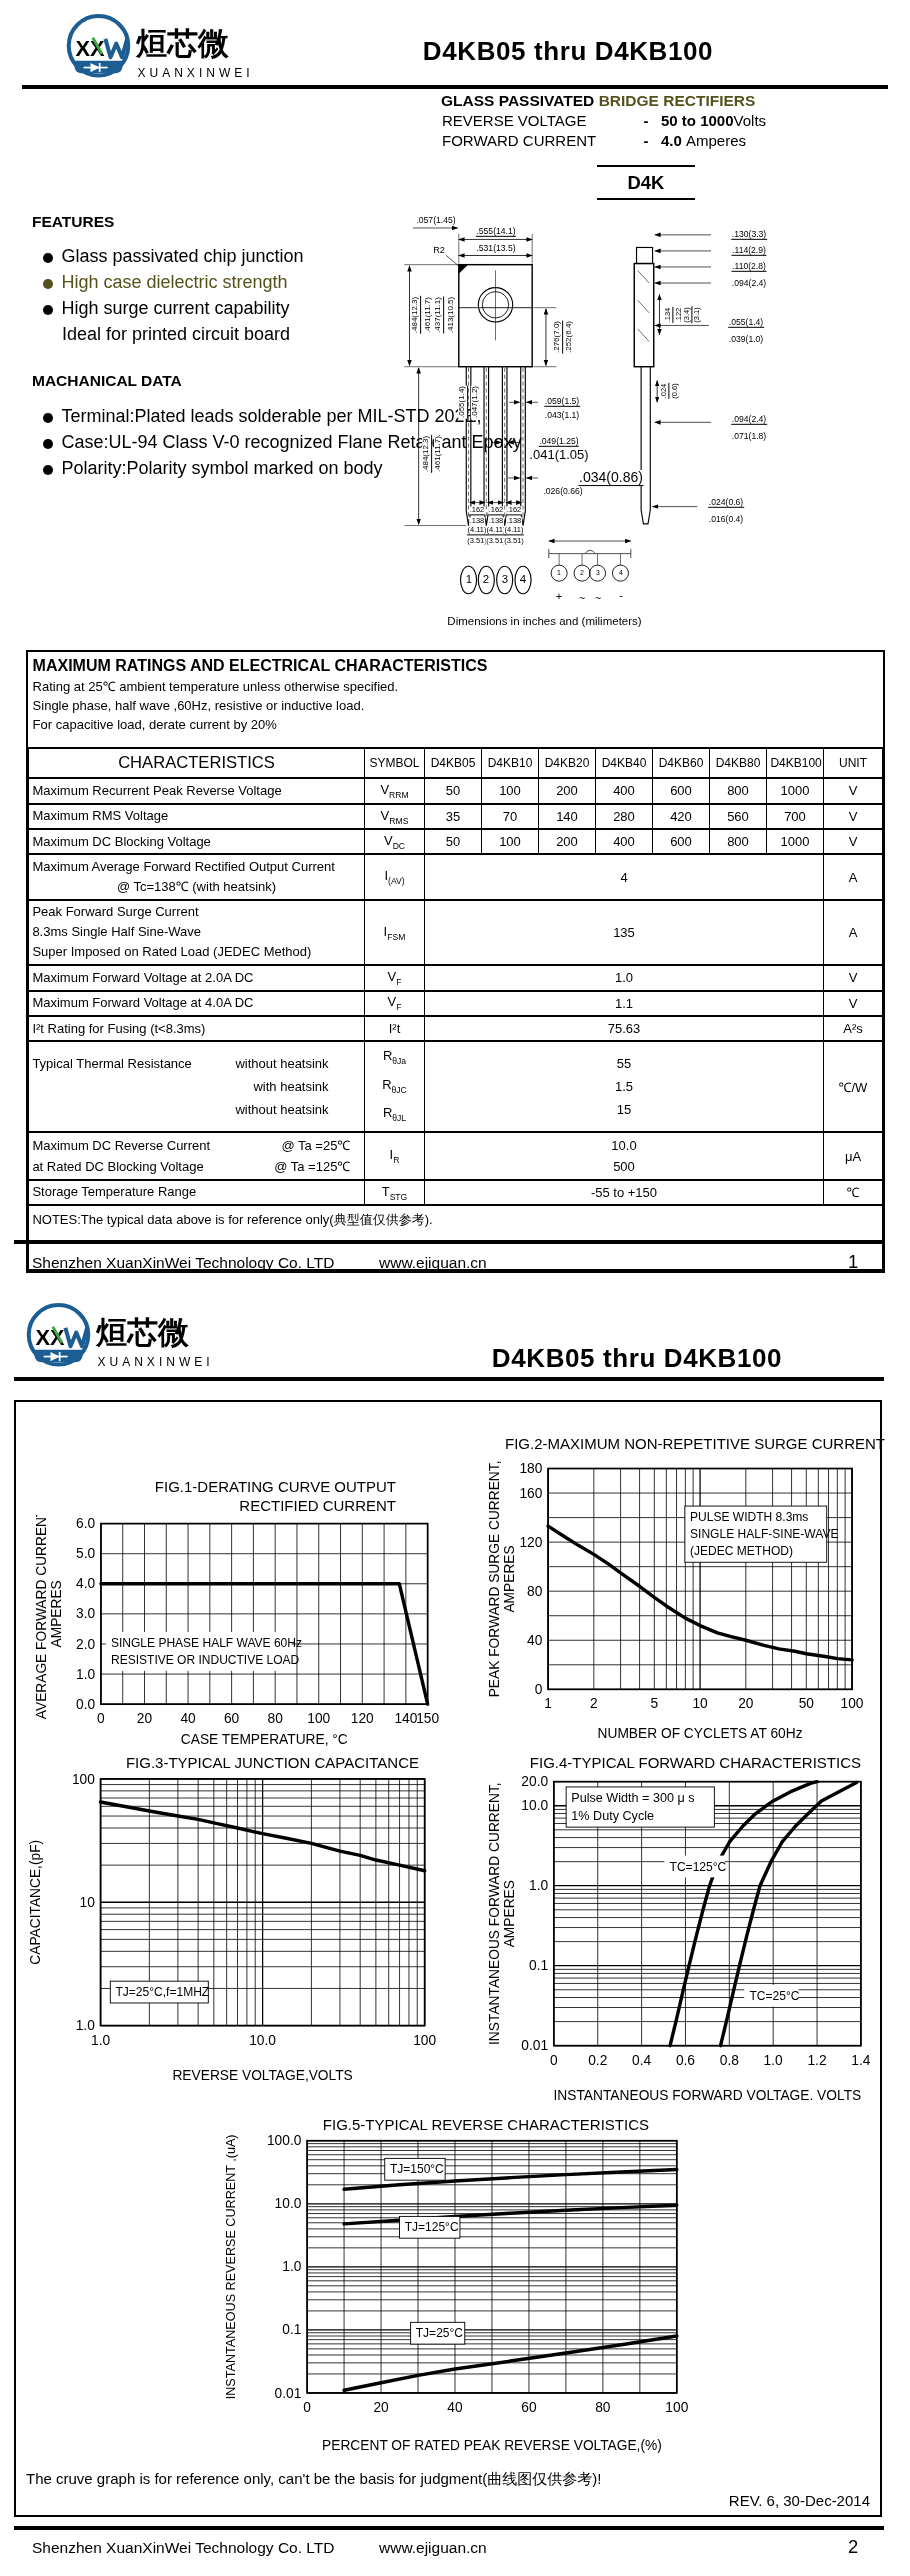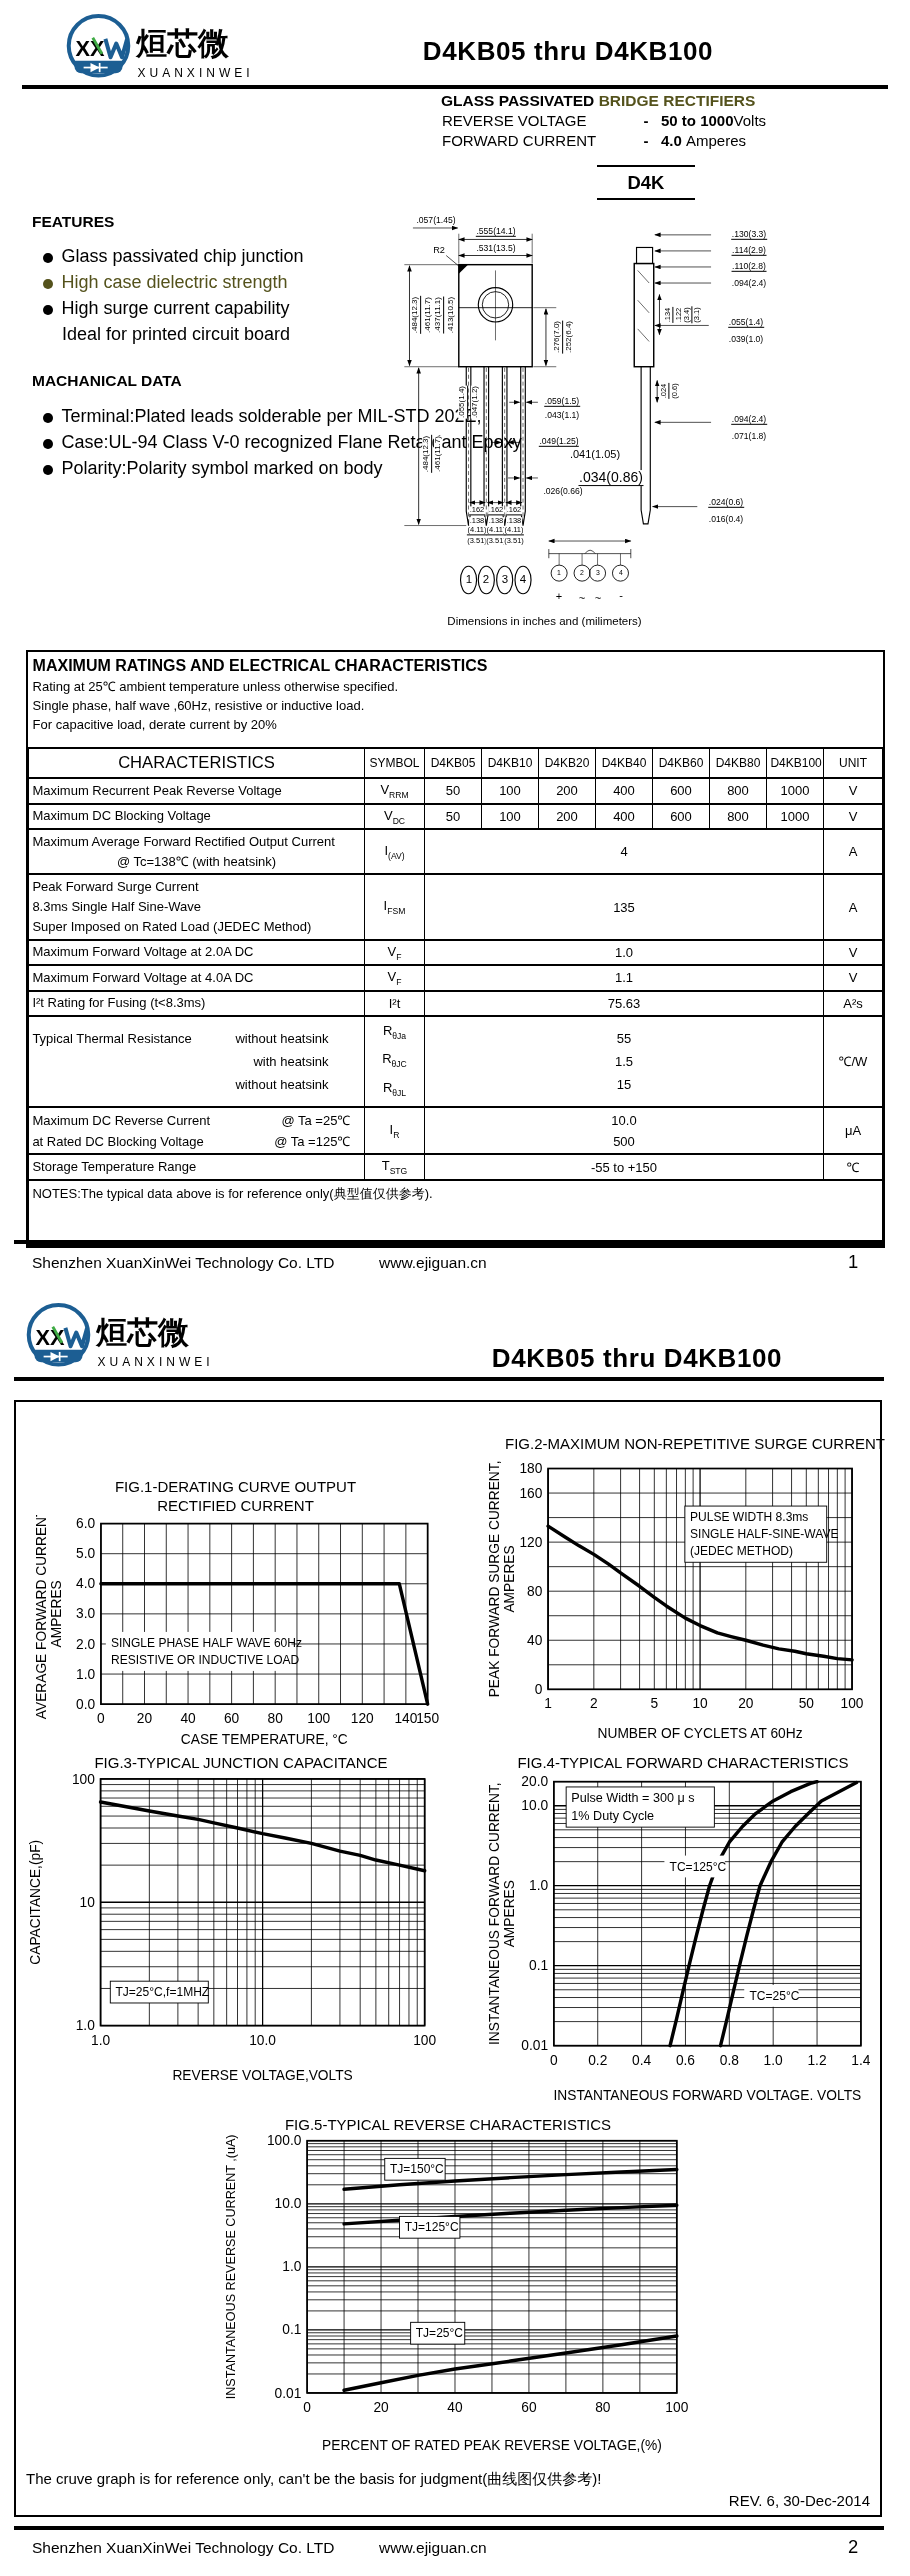--- a/index.html
+++ b/index.html
@@ -49,21 +49,21 @@
   #ratings-table td.uu{font-size:13px;text-align:center}
   #ratings-table sub{font-size:8.6px}
   #ratings-table .s3{line-height:23px}
   #ratings-table .s2{line-height:21px}
   #ratings-table td.fn{font-size:13px;vertical-align:top;height:57px;text-align:left;padding-top:4.6px}
   
   .foot{position:absolute;font-size:15.5px;white-space:nowrap}
   .pageno{position:absolute;font-size:18.4px}
   
   #figbox{position:absolute;left:14.3px;top:1400px;width:864px;height:1113px;border:2.9px solid #000}
-  .figtitle{position:absolute;text-align:center;font-size:15px;line-height:19px;white-space:nowrap}
+  .figtitle{position:absolute;text-align:right;font-size:15px;line-height:19px;white-space:nowrap}
   .chart{position:absolute}
   .note2{position:absolute;font-size:15px;white-space:nowrap}
   svg text{font-family:"Liberation Sans",sans-serif;fill:#000}
   .logo{position:absolute}
 </style>
 </head>
 <body>
 
 <div class="logo" style="left:63px;top:10.3px"><svg width="189" height="75" viewBox="0 0 330 130">
       <circle cx="62" cy="62" r="52" fill="#fff" stroke="#1c5e93" stroke-width="7"></circle>
@@ -203,21 +203,21 @@
       <span class="dim" style="left: 61px; top: 102px; font-size: 8px; transform: translate(-50%, -50%) rotate(-90deg);">.413(10.5)</span>
       <span class="dim u" style="left: 168px; top: 124px; font-size: 8px; transform: translate(-50%, -50%) rotate(-90deg);">.276(7.0)</span>
       <span class="dim" style="left: 179px; top: 124px; font-size: 8px; transform: translate(-50%, -50%) rotate(-90deg);">.252(6.4)</span>
       <span class="dim u" style="left: 37px; top: 241px; font-size: 8px; transform: translate(-50%, -50%) rotate(-90deg);">.484(12.3)</span>
       <span class="dim" style="left: 48px; top: 241px; font-size: 8px; transform: translate(-50%, -50%) rotate(-90deg);">.461(11.7)</span>
       <span class="dim u" style="left: 73px; top: 189px; font-size: 8px; transform: translate(-50%, -50%) rotate(-90deg);">.055(1.4)</span>
       <span class="dim" style="left: 85px; top: 189px; font-size: 8px; transform: translate(-50%, -50%) rotate(-90deg);">.047(1.2)</span>
       <span class="dim u" style="left: 172px; top: 189px; font-size: 8.6px;">.059(1.5)</span>
       <span class="dim" style="left: 172px; top: 202px; font-size: 8.6px;">.043(1.1)</span>
       <span class="dim u" style="left: 169px; top: 229px; font-size: 8.6px;">.049(1.25)</span>
-      <span class="dim" style="left: 169px; top: 242px; font-size: 11px; margin-left: 36px;">.041(1.05)</span>
+      <span class="dim" style="left: 169px; top: 242px; font-size: 13px;">.041(1.05)</span>
       <span class="dim u" style="left: 173px; top: 265px; font-size: 14px; margin-left: 48px;">.034(0.86)</span>
       <span class="dim" style="left: 173px; top: 278px; font-size: 8.6px;">.026(0.66)</span>
       <span class="dim u" style="left: 87px; top: 298px; font-size: 7.5px;">.162</span>
       <span class="dim" style="left: 87px; top: 308px; font-size: 7.5px;">.138</span>
       <span class="dim u" style="left: 87px; top: 318px; font-size: 7.5px;">(4.11)</span>
       <span class="dim" style="left: 87px; top: 328px; font-size: 7.5px;">(3.51)</span>
       <span class="dim u" style="left: 106px; top: 298px; font-size: 7.5px;">.162</span>
       <span class="dim" style="left: 106px; top: 308px; font-size: 7.5px;">.138</span>
       <span class="dim u" style="left: 106px; top: 318px; font-size: 7.5px;">(4.11)</span>
       <span class="dim" style="left: 106px; top: 328px; font-size: 7.5px;">(3.51)</span>
@@ -296,20 +296,36 @@
             <td class="sy">
               <div>V<sub>RRM</sub></div>
             </td>
             <td class="vv">50</td>
             <td class="vv">100</td>
             <td class="vv">200</td>
             <td class="vv">400</td>
             <td class="vv">600</td>
             <td class="vv">800</td>
             <td class="vv">1000</td>
+            <td class="uu">V</td>
+          </tr>
+          <tr>
+            <td class="cc">
+              <div>Maximum RMS Voltage</div>
+            </td>
+            <td class="sy">
+              <div>V<sub>RMS</sub></div>
+            </td>
+            <td class="vv">35</td>
+            <td class="vv">70</td>
+            <td class="vv">140</td>
+            <td class="vv">280</td>
+            <td class="vv">420</td>
+            <td class="vv">560</td>
+            <td class="vv">700</td>
             <td class="uu">V</td>
           </tr>
           <tr>
             <td class="cc">
               <div>Maximum DC Blocking Voltage</div>
             </td>
             <td class="sy">
               <div>V<sub>DC</sub></div>
             </td>
             <td class="vv">50</td>

